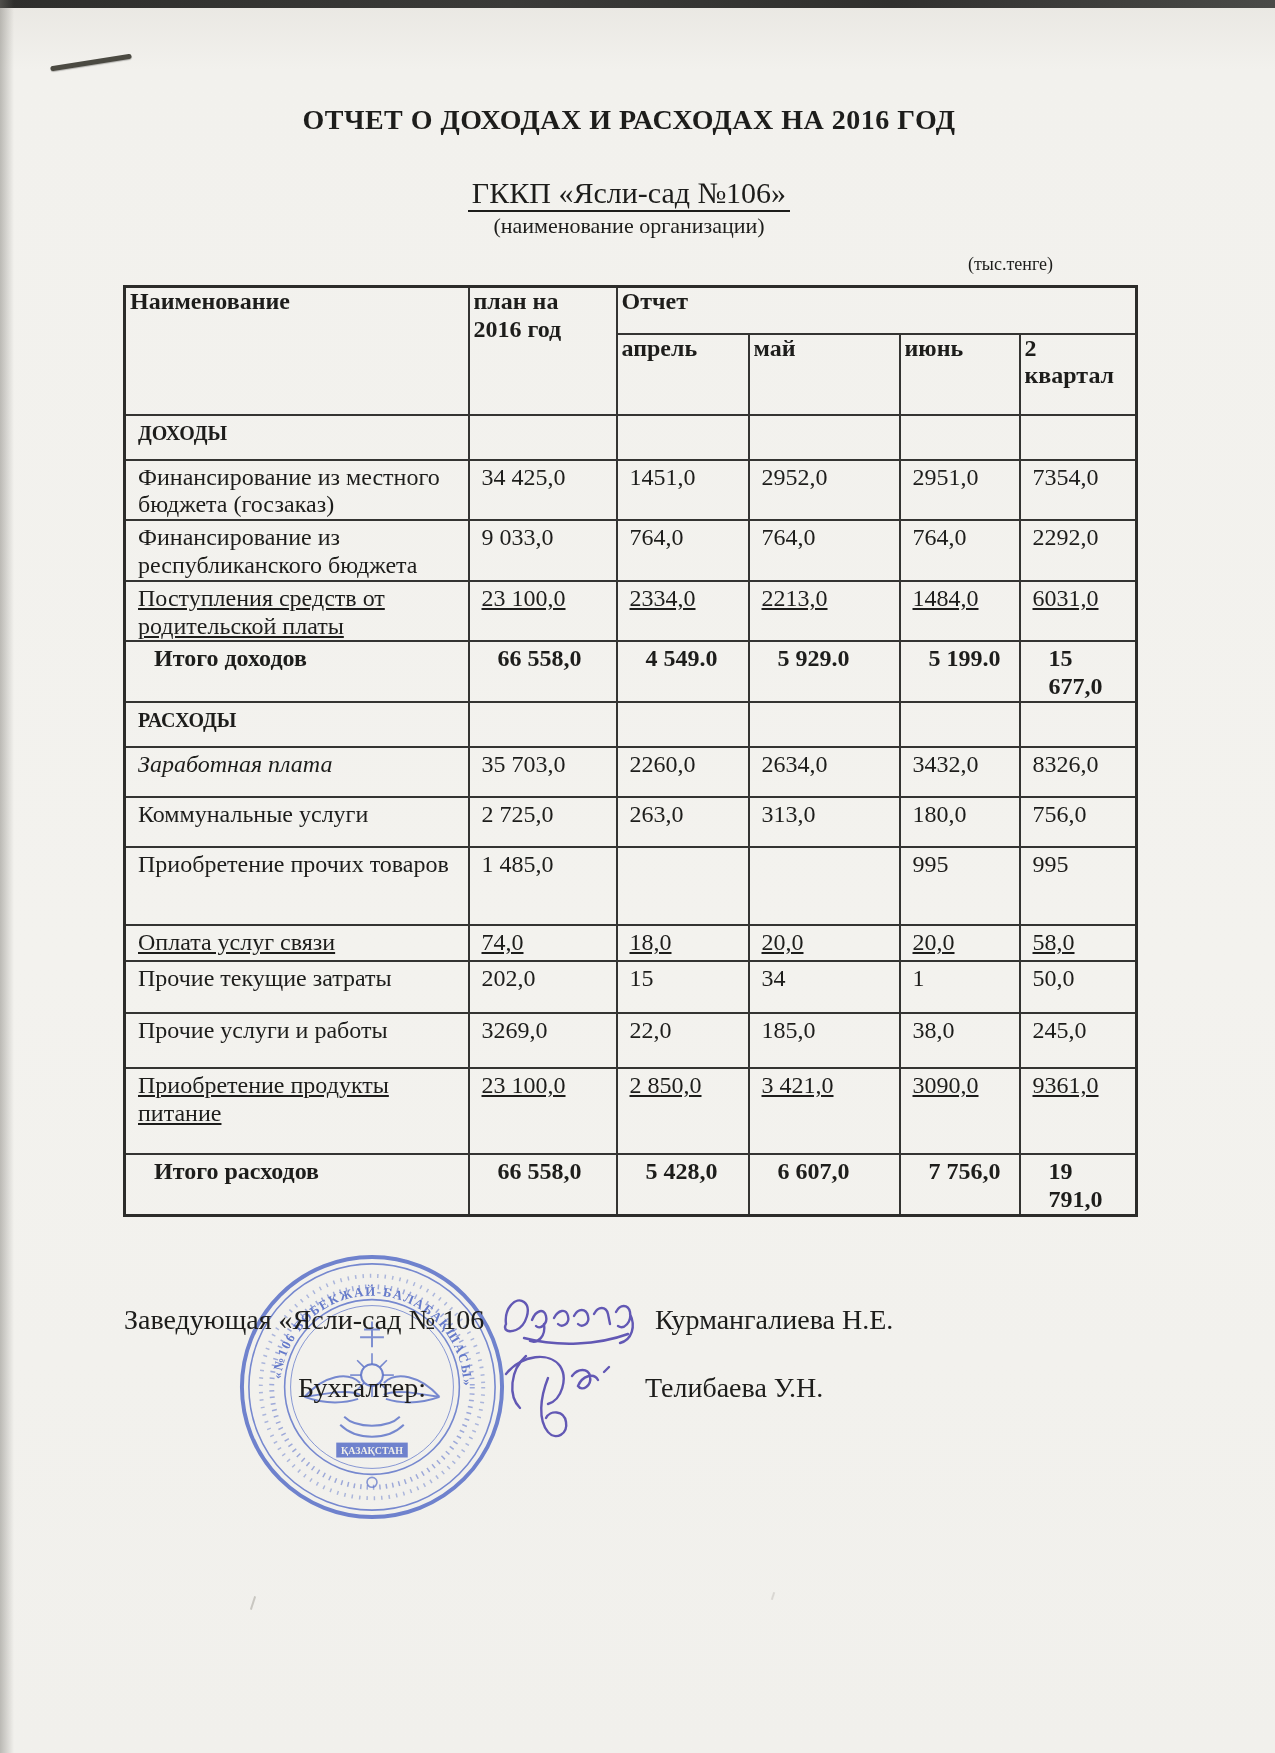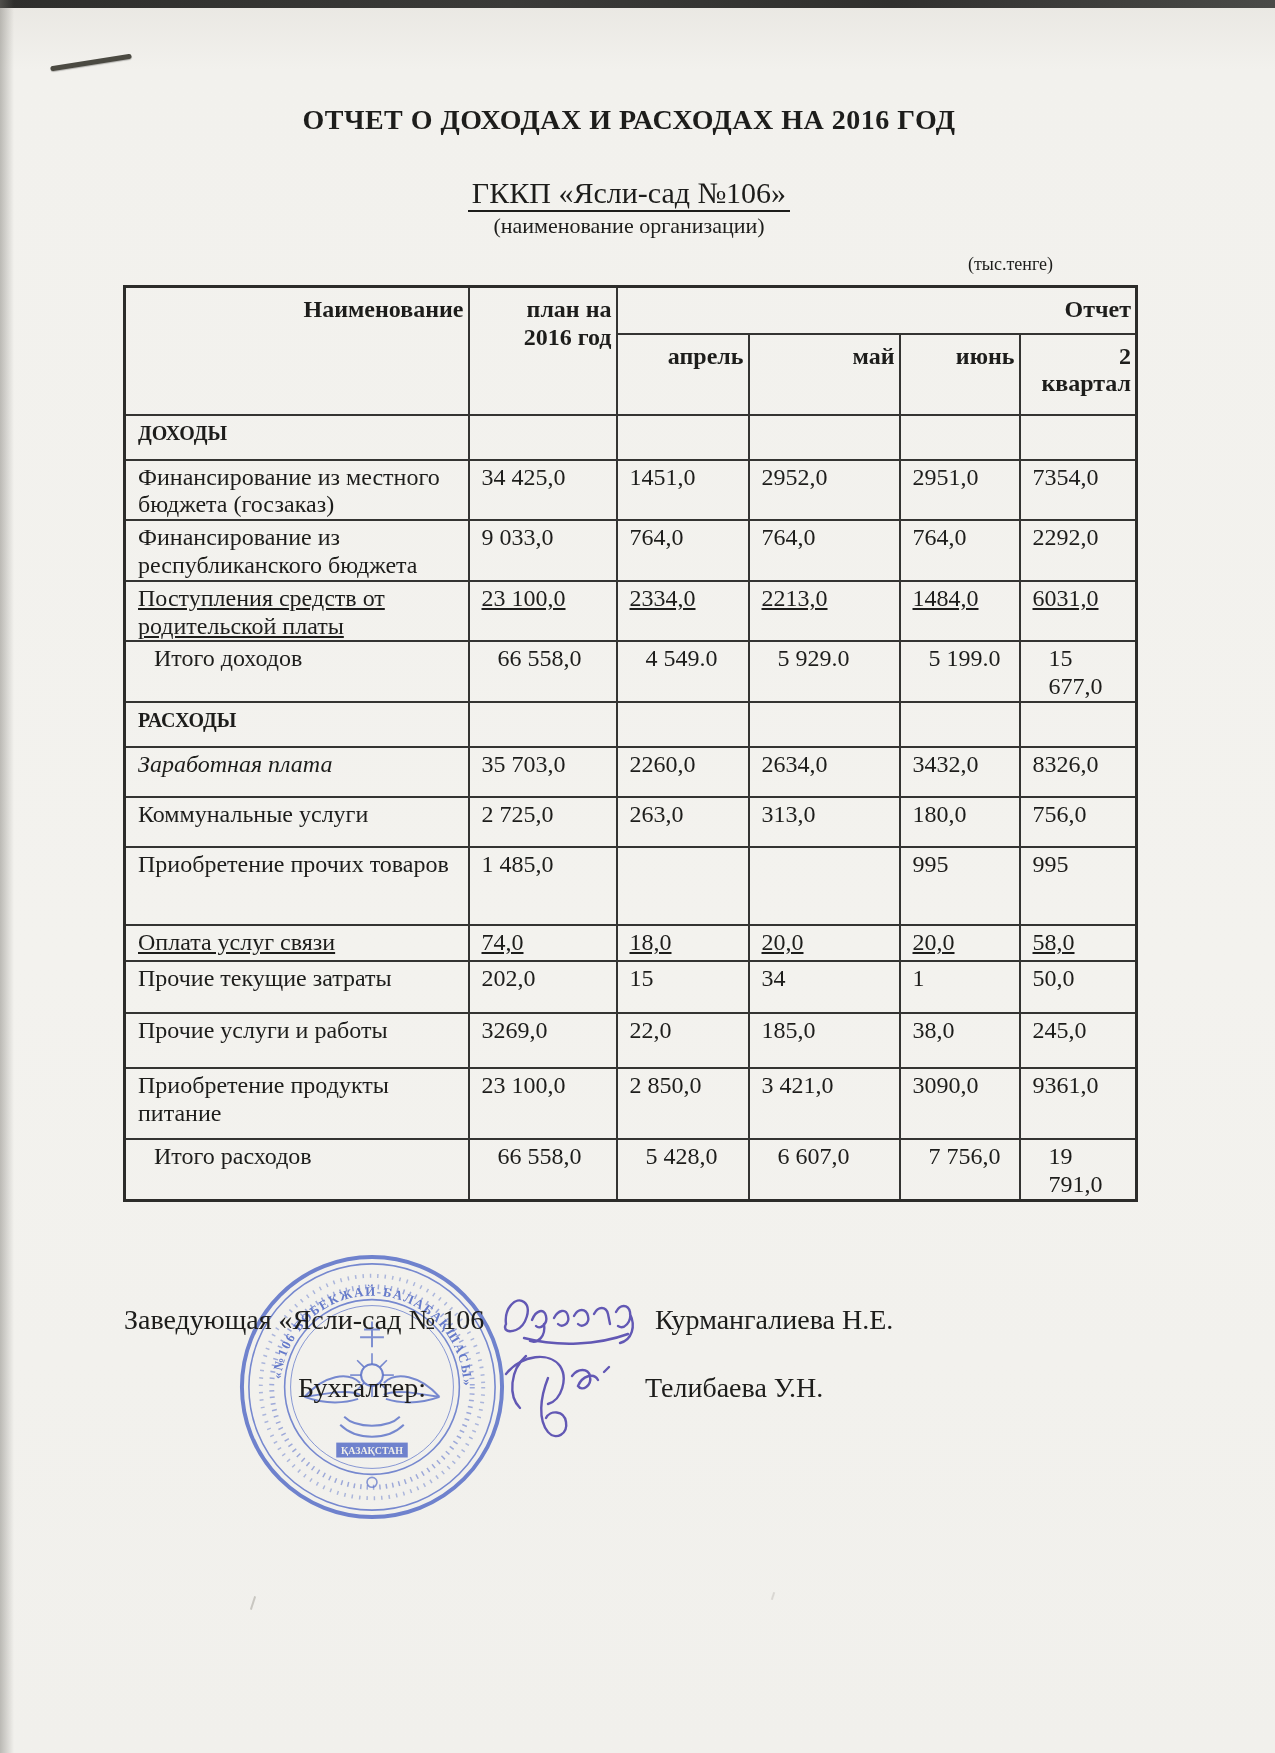--- a/index.html
+++ b/index.html
@@ -24,25 +24,25 @@
   .org-line{position:absolute;left:123px;top:176px;width:1012px;text-align:center;font-size:30px;}
   .org-line .org-underline{border-bottom:2px solid #1d1d1b;padding:0 4px 1px 4px;}
   .org-caption{position:absolute;left:123px;top:213px;width:1012px;text-align:center;font-size:22px;}
   .units-note{position:absolute;left:968px;top:254px;font-size:18px;}
 
   .table-wrap{position:absolute;left:123px;top:285px;}
   table.report{border-collapse:collapse;table-layout:fixed;width:1012px;border:3px solid #2c2c2a;}
   table.report th,table.report td{
     border:2px solid #343432;vertical-align:top;overflow:hidden;
     padding:3px 6px 0 12px;font-size:24px;line-height:1.16;text-align:left;}
-  table.report th{font-weight:bold;text-align:right;padding:8px 4px 0 4px;}
+  table.report th{font-weight:bold;text-align:left;padding:0 4px 0 4px;}
   tr.hr1{height:47px;} tr.hr2{height:81px;}
   td.cell-label{font-size:25px;}
   tr.row-section td.cell-label{font-weight:bold;font-size:20px;padding-top:6px;}
-  tr.row-total td{font-weight:normal;padding-left:28px;}
+  tr.row-total td{font-weight:bold;padding-left:28px;}
   tr.row-italic td.cell-label{font-style:italic;}
   td.q2-big{font-size:31px;padding-left:16px;}
   td.cell-value{padding-left:12px;}
 
   .stamp{position:absolute;left:233px;top:1248px;width:278px;height:278px;opacity:.92;}
   .sig-text{position:absolute;font-size:28px;white-space:nowrap;}
   .sig-svg{position:absolute;}
 </style>
 </head>
 <body>
@@ -173,21 +173,21 @@
             <td class="cell-value">50,0</td>
           </tr>
           <tr class="row-item" style="height: 55px;">
             <td class="cell-label">Прочие услуги и работы</td>
             <td class="cell-value">3269,0</td>
             <td class="cell-value">22,0</td>
             <td class="cell-value">185,0</td>
             <td class="cell-value">38,0</td>
             <td class="cell-value">245,0</td>
           </tr>
-          <tr class="row-item" style="height: 71px;">
+          <tr class="row-item" style="height: 86px; text-decoration: underline;">
             <td class="cell-label">Приобретение продукты питание</td>
             <td class="cell-value">23 100,0</td>
             <td class="cell-value">2 850,0</td>
             <td class="cell-value">3 421,0</td>
             <td class="cell-value">3090,0</td>
             <td class="cell-value">9361,0</td>
           </tr>
           <tr class="row-total" style="height: 47px;">
             <td class="cell-label">Итого расходов</td>
             <td class="cell-value">66 558,0</td>

